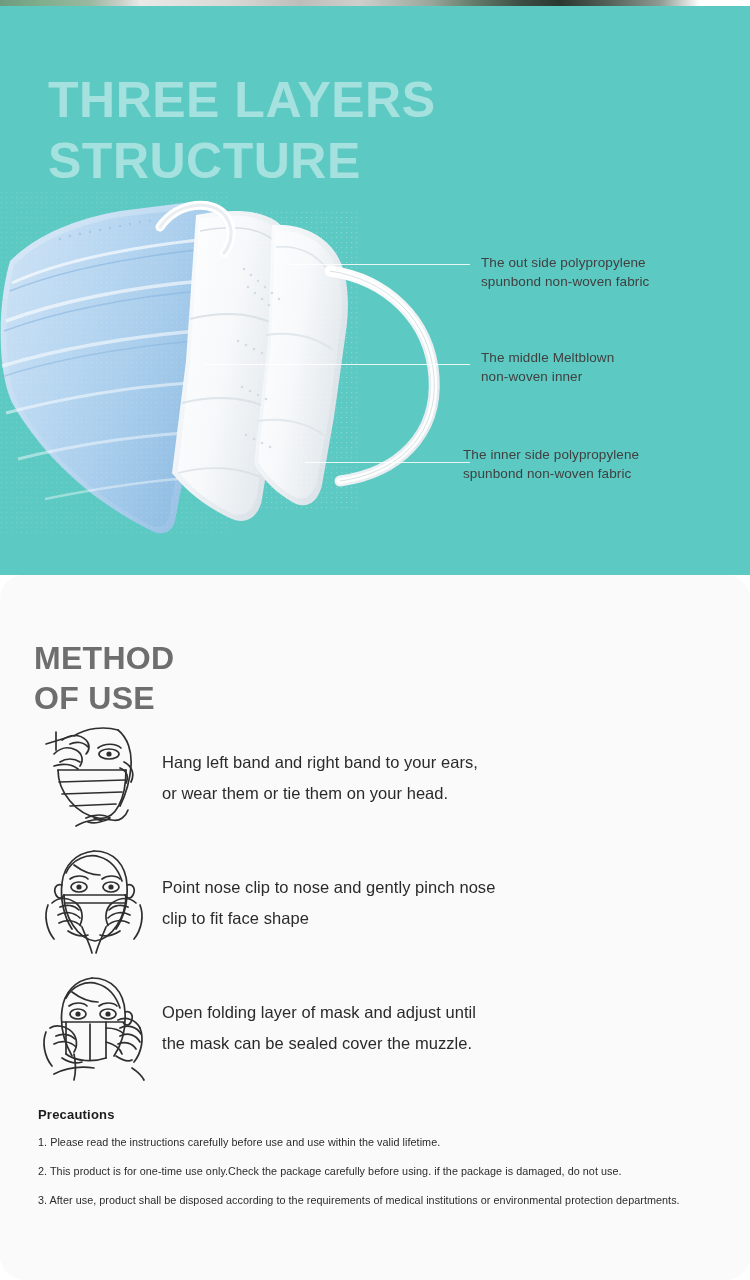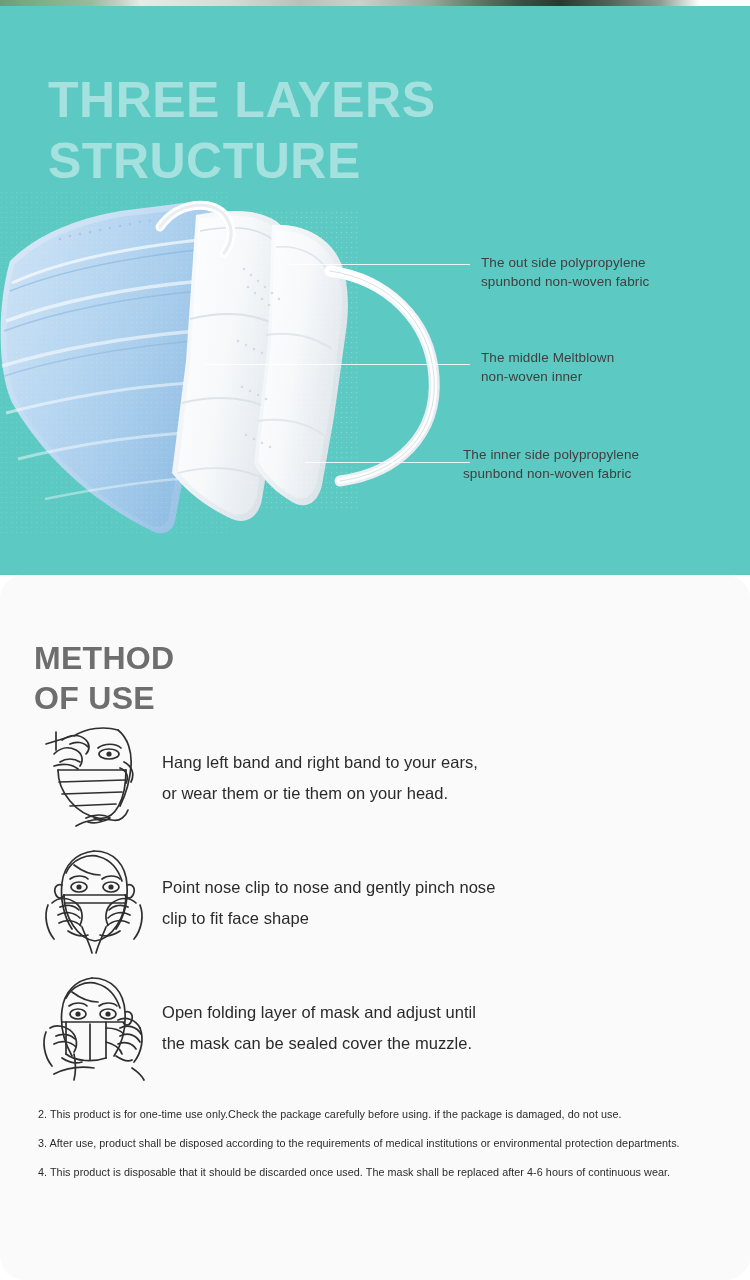--- a/index.html
+++ b/index.html
@@ -453,20 +453,21 @@
             <path d="M 100 96 C 106 100, 110 104, 112 108"></path>
           </svg>
         </div>
         <div class="step-text">Open folding layer of mask and adjust until
 the mask can be sealed cover the muzzle.</div>
       </div>
 
     </div>
 
     <div class="precautions">
+      <div class="prec-title">Precautions</div>
+      <div class="prec-item">1. Please read the instructions carefully before use and use within the valid lifetime.</div>
       <div class="prec-item">2. This product is for one-time use only.Check the package carefully before using.  if the package is damaged, do not use.</div>
       <div class="prec-item">3. After use, product shall be disposed according to the requirements of medical institutions or environmental protection departments.</div>
-      <div class="prec-item">4. This product is disposable that it should be discarded once used. The mask shall be replaced after 4-6 hours of continuous wear.</div>
     </div>
 
   </section>
 
 </div>
 
 </body></html>

